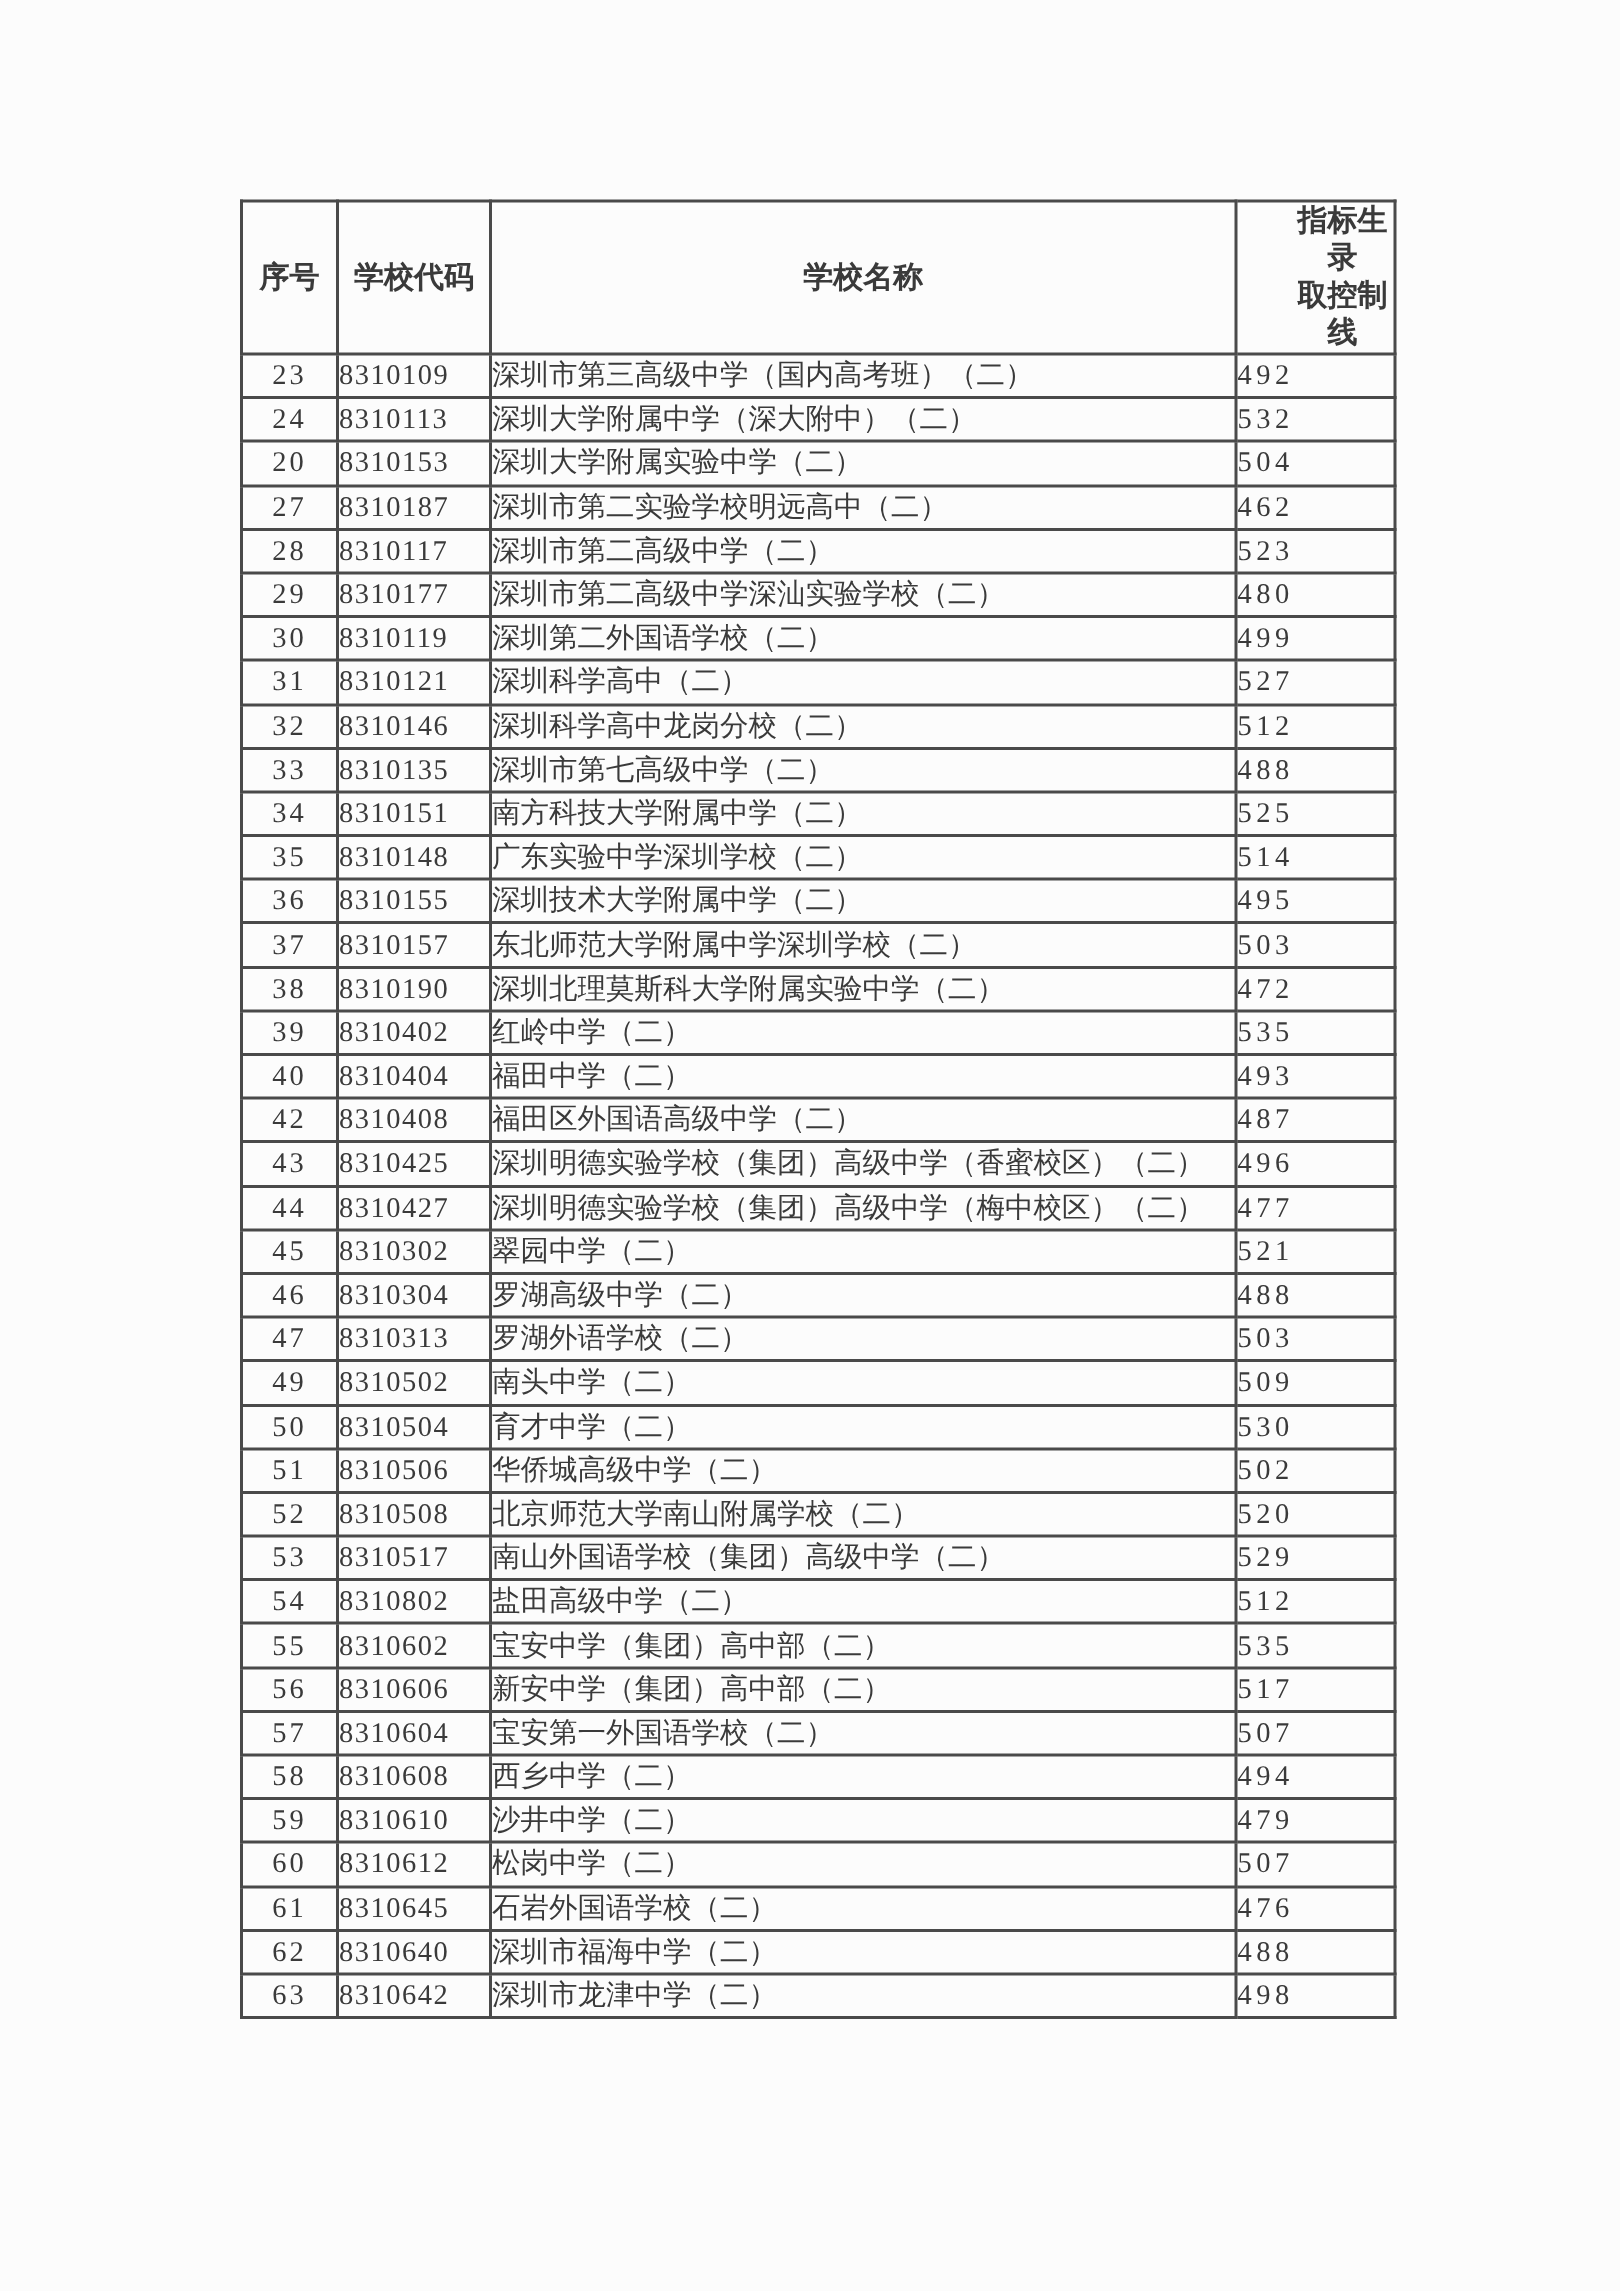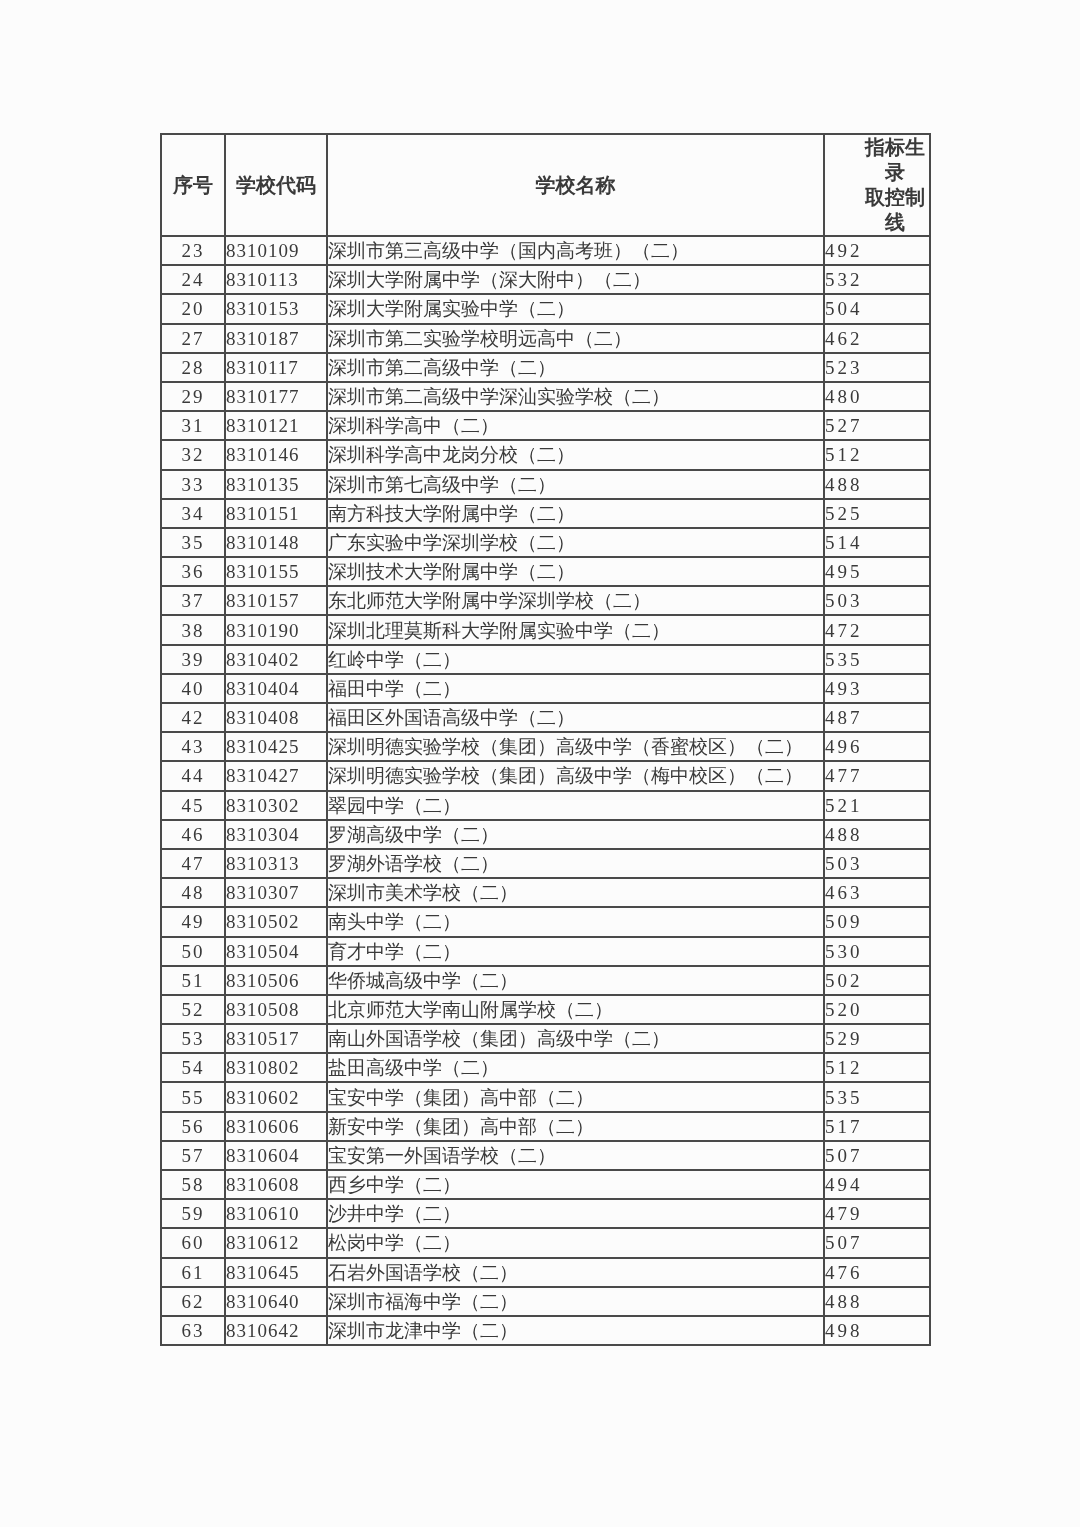--- a/index.html
+++ b/index.html
@@ -105,20 +105,26 @@
     <td class="name">深圳市第二高级中学（二）</td>
     <td class="score">523</td>
   </tr>
         <tr>
     <td class="seq">29</td>
     <td class="code">8310177</td>
     <td class="name">深圳市第二高级中学深汕实验学校（二）</td>
     <td class="score">480</td>
   </tr>
         <tr>
+    <td class="seq">30</td>
+    <td class="code">8310119</td>
+    <td class="name">深圳第二外国语学校（二）</td>
+    <td class="score">499</td>
+  </tr>
+        <tr>
     <td class="seq">31</td>
     <td class="code">8310121</td>
     <td class="name">深圳科学高中（二）</td>
     <td class="score">527</td>
   </tr>
         <tr>
     <td class="seq">32</td>
     <td class="code">8310146</td>
     <td class="name">深圳科学高中龙岗分校（二）</td>
     <td class="score">512</td>
@@ -199,26 +205,20 @@
     <td class="seq">46</td>
     <td class="code">8310304</td>
     <td class="name">罗湖高级中学（二）</td>
     <td class="score">488</td>
   </tr>
         <tr>
     <td class="seq">47</td>
     <td class="code">8310313</td>
     <td class="name">罗湖外语学校（二）</td>
     <td class="score">503</td>
-  </tr>
-        <tr>
-    <td class="seq">48</td>
-    <td class="code">8310307</td>
-    <td class="name">深圳市美术学校（二）</td>
-    <td class="score">463</td>
   </tr>
         <tr>
     <td class="seq">49</td>
     <td class="code">8310502</td>
     <td class="name">南头中学（二）</td>
     <td class="score">509</td>
   </tr>
         <tr>
     <td class="seq">50</td>
     <td class="code">8310504</td>

